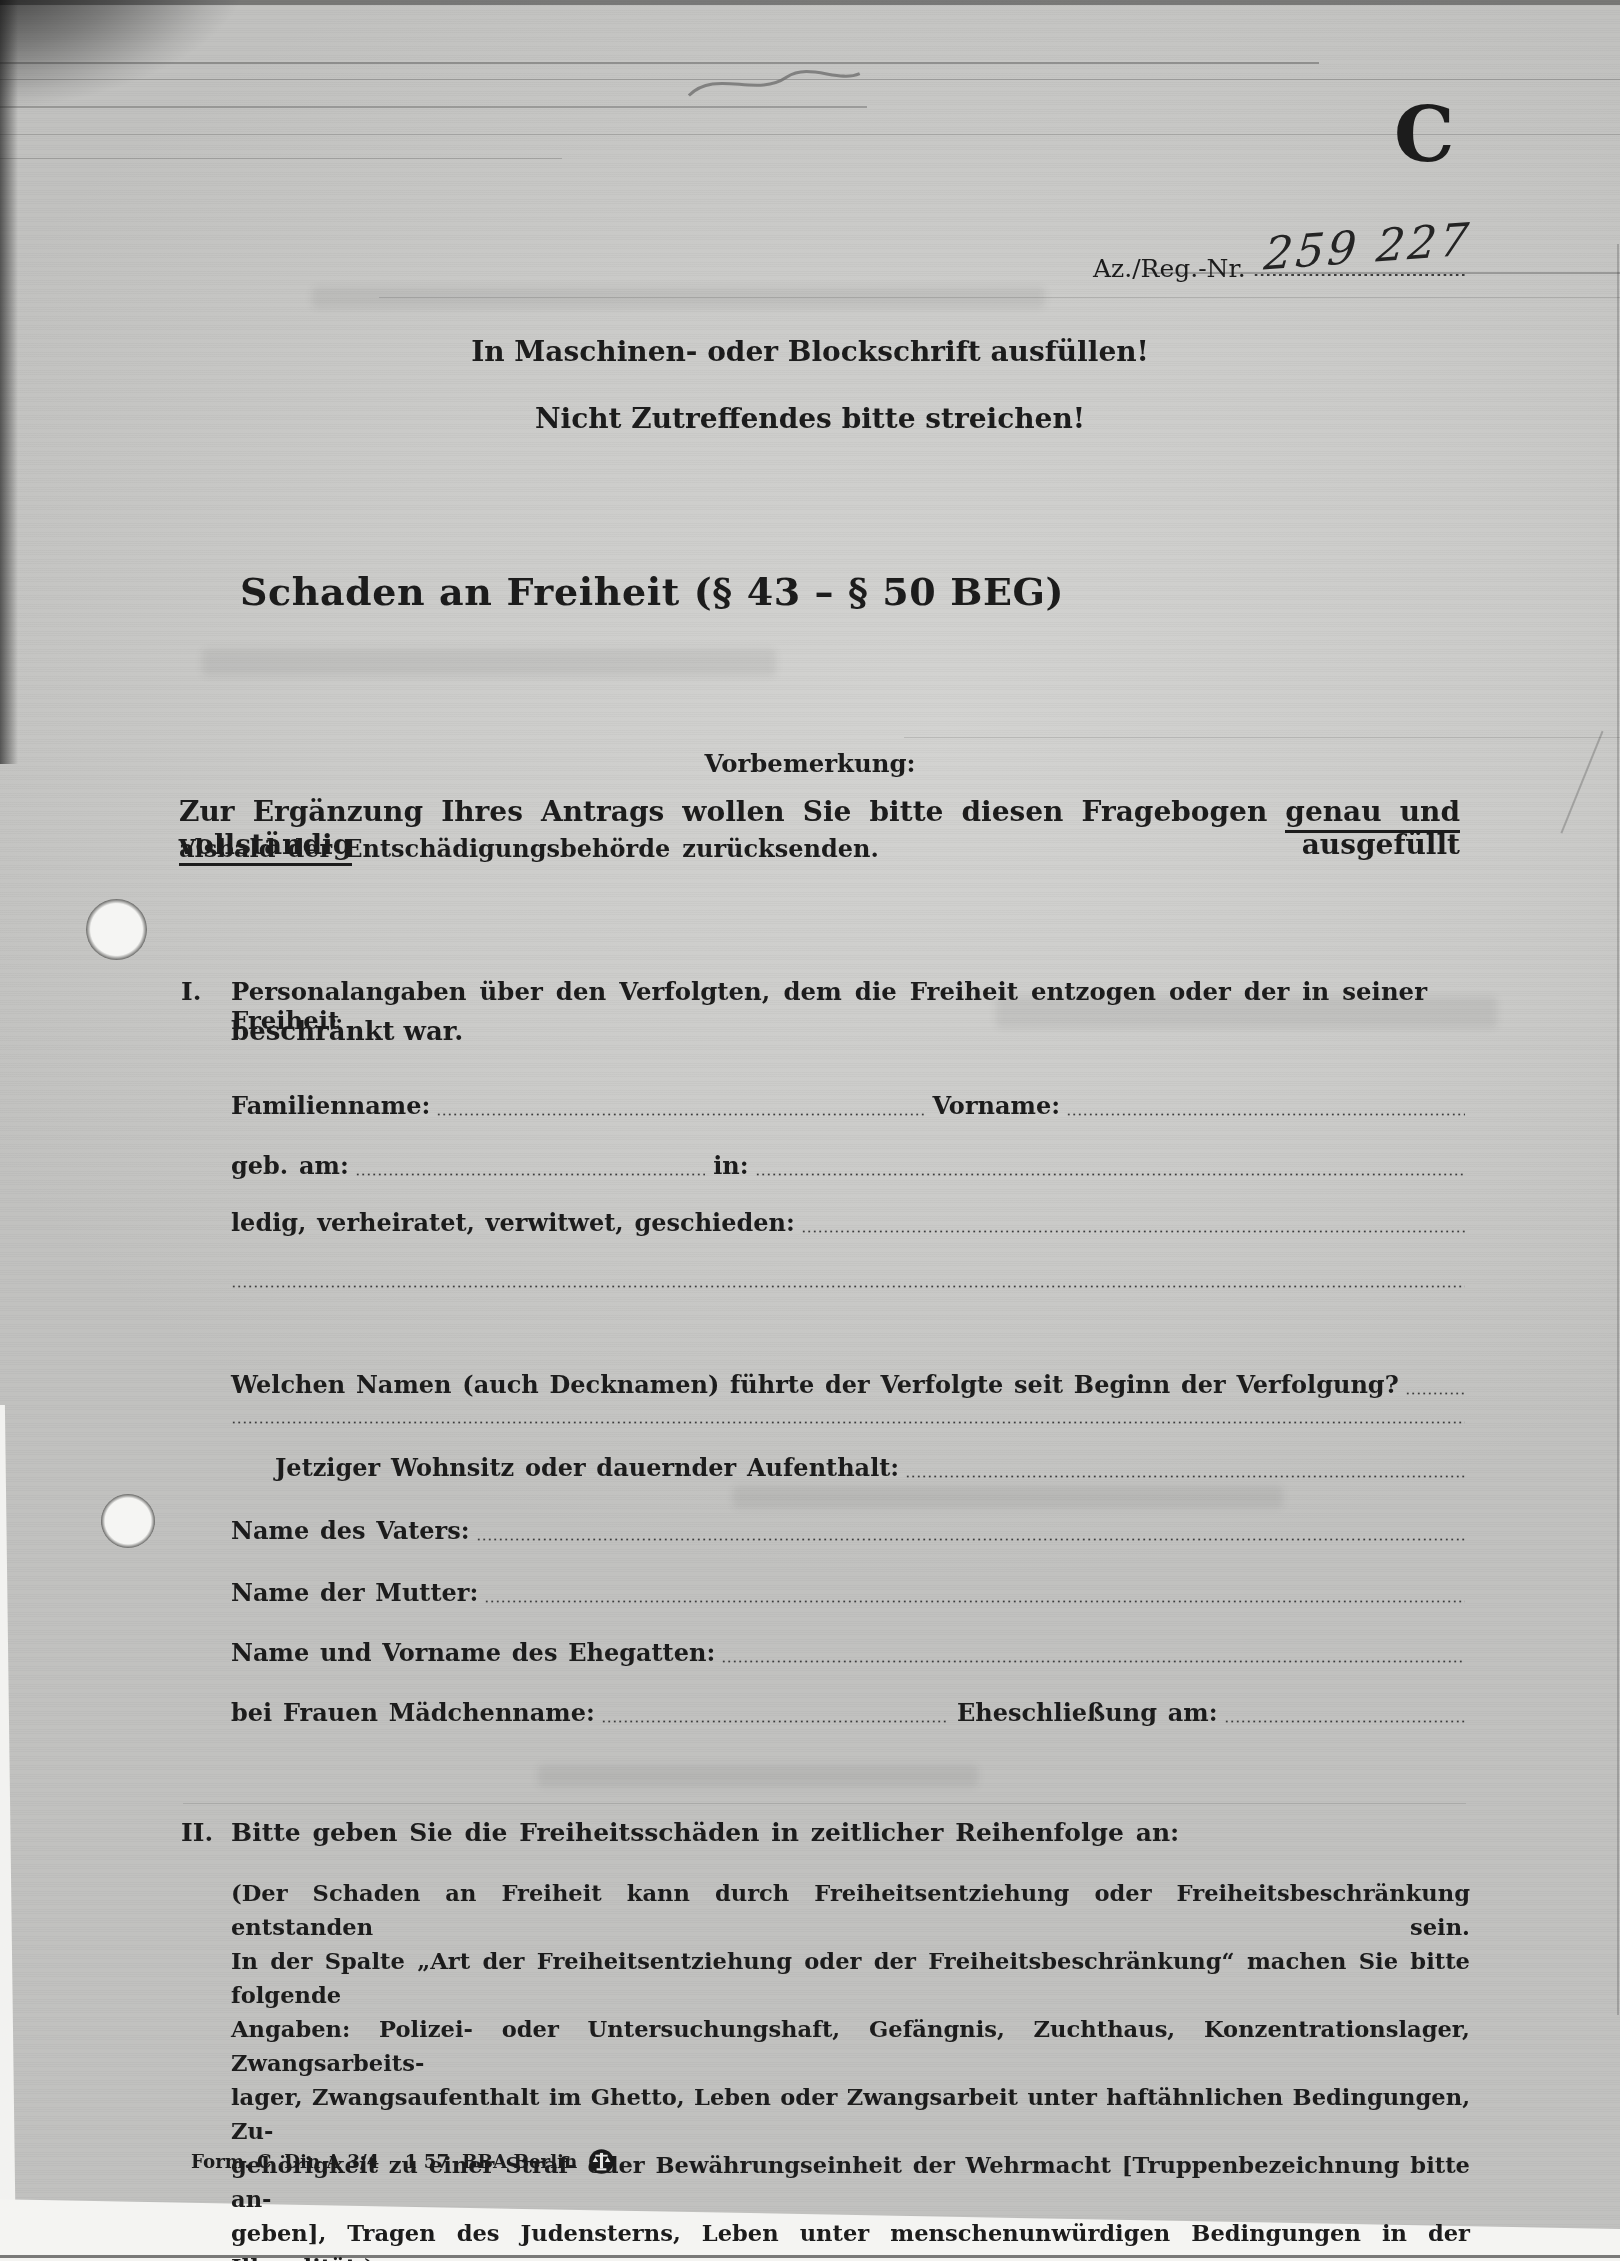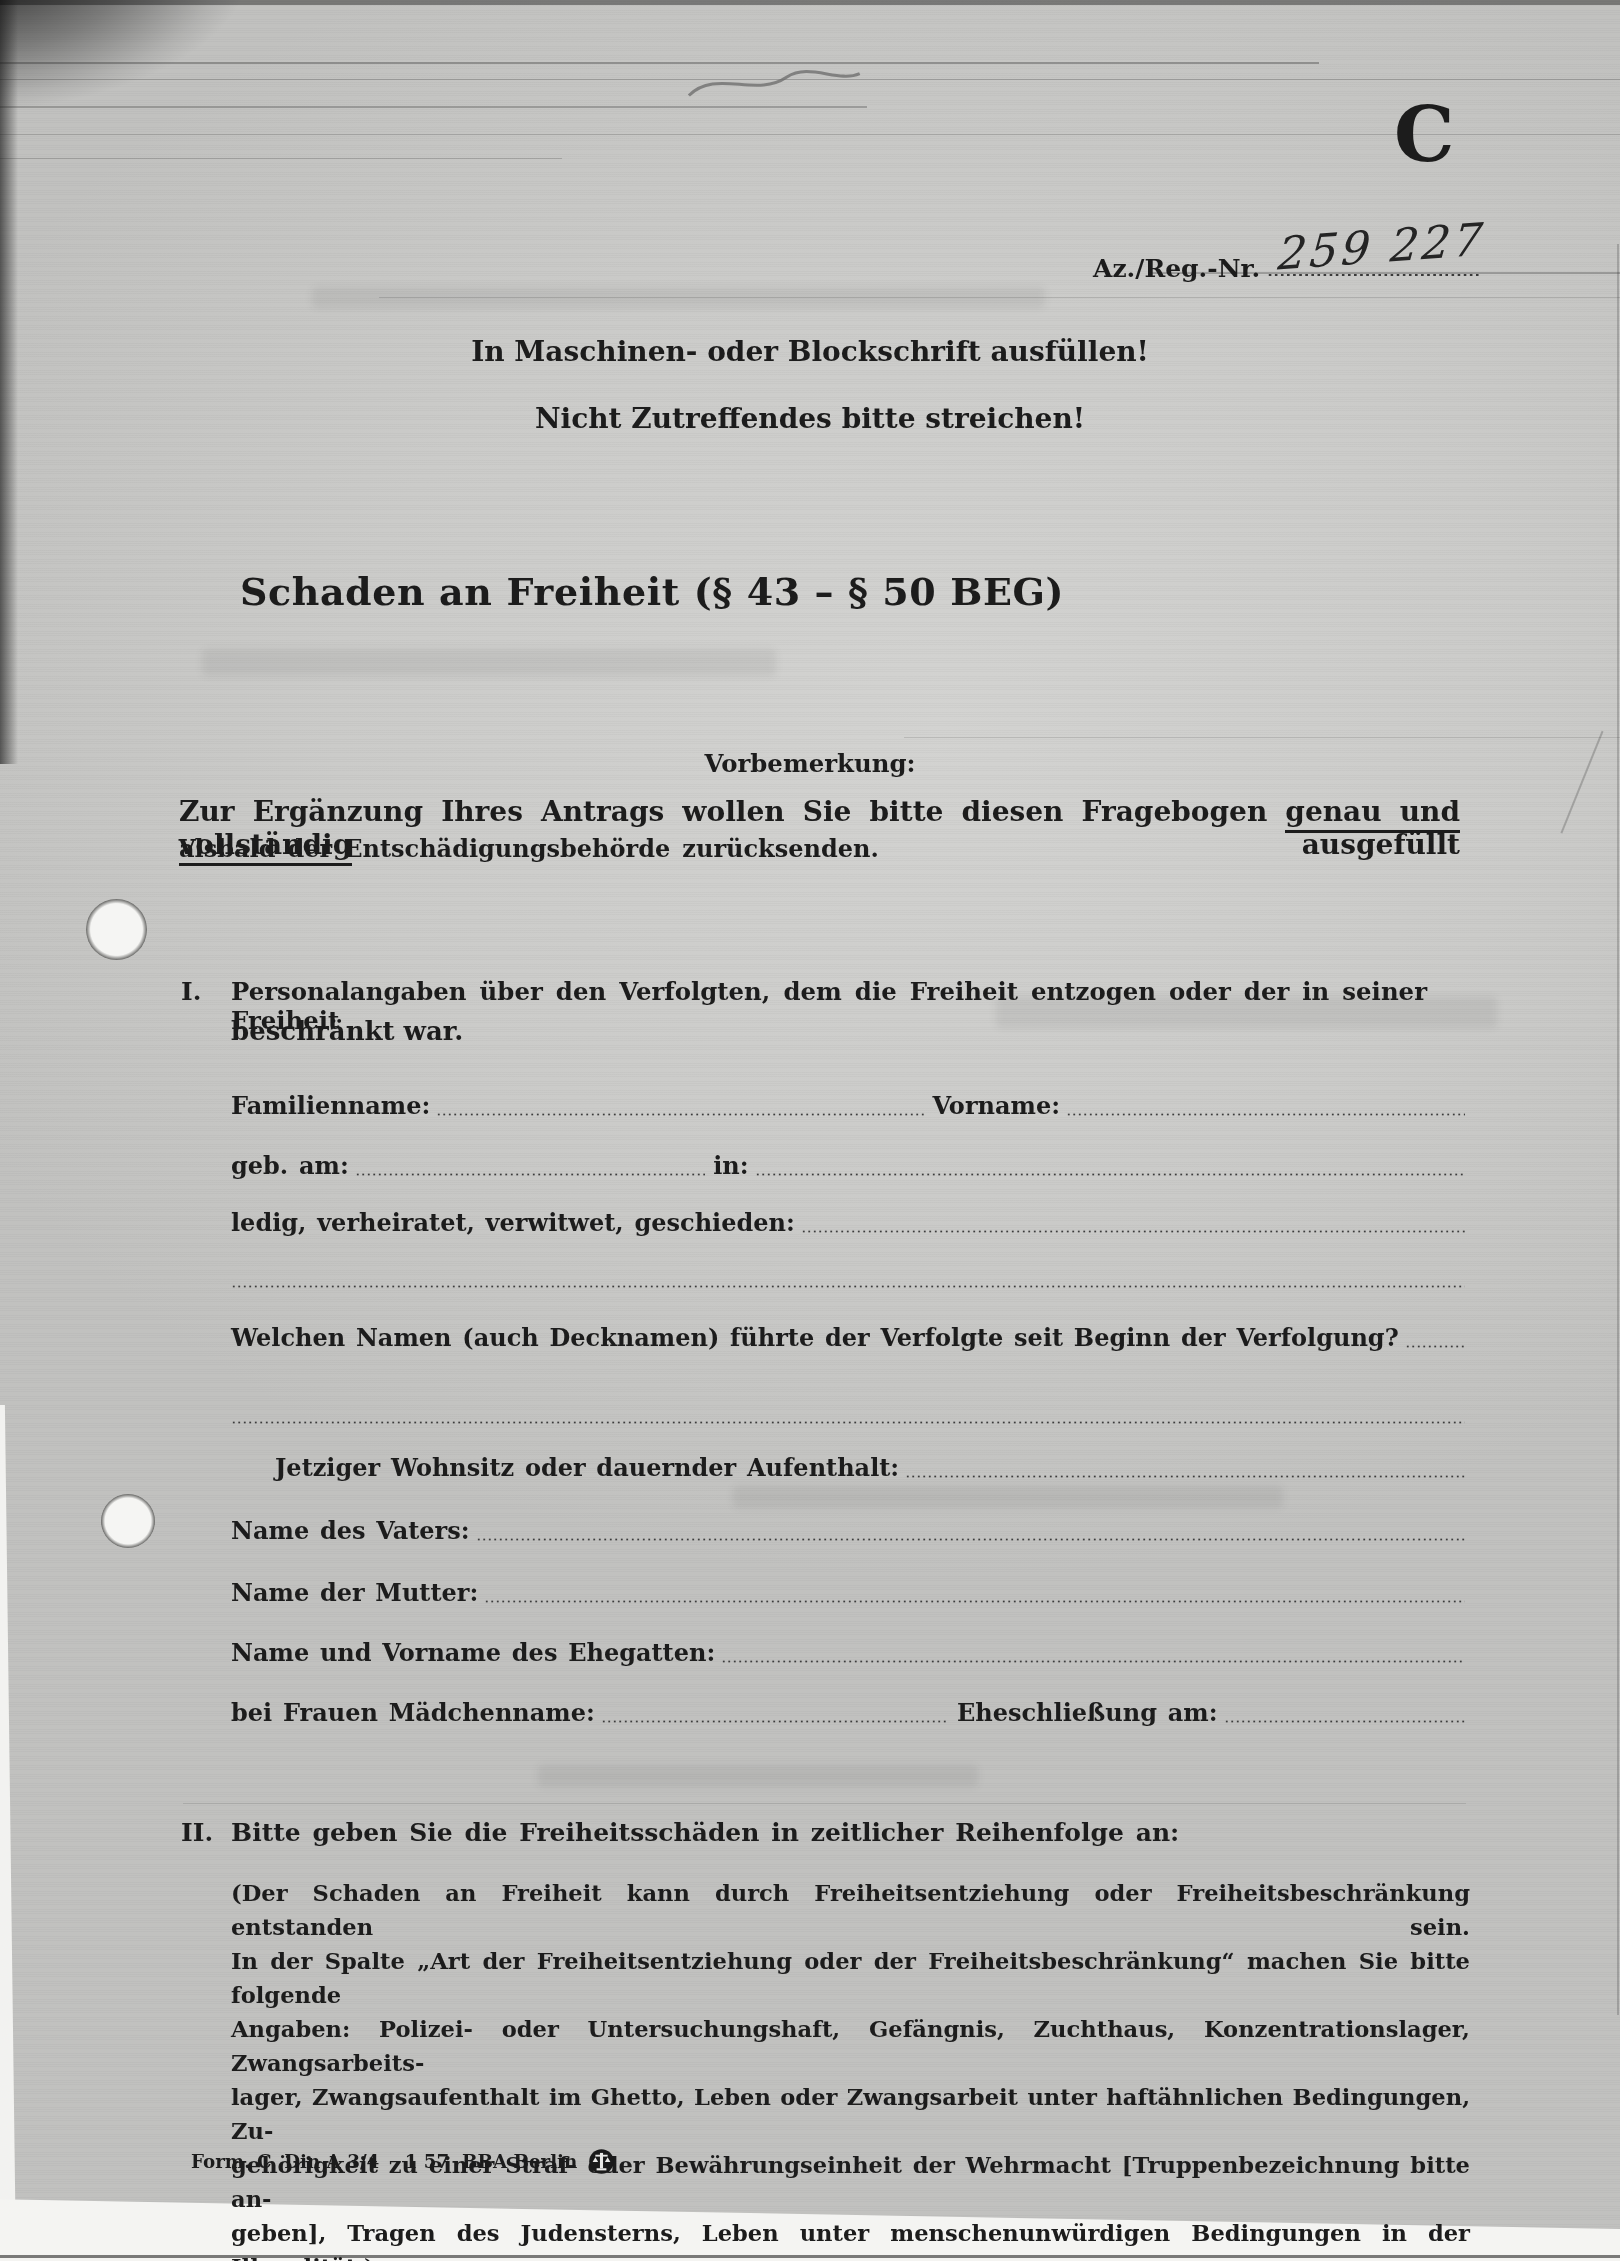--- a/index.html
+++ b/index.html
@@ -45,21 +45,21 @@
   .g5{left:538px;top:1765px;width:440px;height:22px;}
   .pen-diagonal{position:absolute;left:1581px;top:727px;width:1.8px;height:110px;background:rgba(70,70,70,.3);transform:rotate(22deg);}
   .squiggle{position:absolute;left:684px;top:60px;}
   .hole{position:absolute;border-radius:50%;
     background:radial-gradient(circle at 50% 50%, #f5f5f3 0 60%, rgba(85,85,83,.75) 70%, rgba(120,120,118,.3) 80%, rgba(0,0,0,0) 88%);}
   .hole1{left:86px;top:899px;width:61px;height:61px;}
   .hole2{left:101px;top:1494px;width:54px;height:54px;}
   
   .corner-letter{position:absolute;left:1394px;top:97px;font-size:76px;font-weight:bold;line-height:1;}
   .reg-row{position:absolute;left:1093px;top:249px;white-space:nowrap;}
-  .reg-label{font-size:25px;font-weight:bold;}
+  .reg-label{font-size:25px;font-weight:normal;}
   .reg-line{display:inline-block;position:relative;width:213px;height:28px;vertical-align:baseline;margin-left:7.3px;
     background:radial-gradient(circle, #3a3a3a 1px, rgba(0,0,0,0) 1.2px);background-size:6.1px 3.7px;background-repeat:repeat-x;background-position:0 bottom;}
   .reg-value{position:absolute;left:11px;top:-29px;font-size:45px;font-style:italic;letter-spacing:3.1px;color:#242424;
     transform:rotate(-4deg) skewX(-9deg);white-space:nowrap;}
   .instr{position:absolute;left:0;width:1620px;text-align:center;font-weight:bold;font-size:28px;}
   .instr1{top:335px;}
   .instr2{top:402px;}
   .title{position:absolute;left:0;top:569px;width:1304px;text-align:center;font-weight:bold;font-size:38px;margin:0;letter-spacing:0.6px;}
   .vorb-heading{position:absolute;left:0;top:749px;width:1620px;text-align:center;font-weight:bold;font-size:24.4px;}
   .vorb-line1{position:absolute;left:179px;top:795px;width:1281px;font-weight:bold;font-size:28px;word-spacing:3.7px;
@@ -69,21 +69,21 @@
   .sec-num{position:absolute;left:181px;width:49px;font-weight:bold;font-size:25px;}
   .sec1-num{top:977px;}
   .sec1-head1{position:absolute;left:231px;top:977px;width:1196px;font-weight:bold;font-size:24.4px;word-spacing:3.1px;
     text-align:justify;text-align-last:justify;}
   .sec1-head2{position:absolute;left:231px;top:1016px;font-weight:bold;font-size:26px;}
   .field-row{position:absolute;left:231px;right:155px;display:flex;align-items:flex-end;height:33px;word-spacing:2.4px;}
   .field-row .lbl{font-weight:bold;font-size:24px;white-space:nowrap;padding-right:6.1px;line-height:1.1;}
   .field-row .lbl-b{margin-left:8.6px;}
   .dots{flex:1 1 0;height:28px;margin-bottom:3.1px;
     background:radial-gradient(circle, #3c3c3c 1px, rgba(0,0,0,0) 1.2px);background-size:5.5px 3.1px;background-repeat:repeat-x;background-position:0 bottom;}
-  .r0{top:1086px;}.r1{top:1146px;}.r2{top:1203px;}.r3{top:1258px;}.r4{top:1318px;}
+  .r0{top:1086px;}.r1{top:1146px;}.r2{top:1203px;}.r3{top:1258px;}.r4{top:1365px;}
   .r5{top:1394px;}.r6{top:1448px;margin-left:44px;}.r7{top:1511px;}.r8{top:1573px;}.r9{top:1633px;}.r10{top:1693px;}
   .r0 .fill-a{flex-grow:5.5;}.r0 .fill-b{flex-grow:4.5;}
   .r1 .fill-a{flex-grow:3.3;}.r1 .fill-b{flex-grow:6.7;}
   .r10 .fill-a{flex-grow:5.9;}.r10 .fill-b{flex-grow:4.1;}
   .sec2-num{top:1818px;}
   .sec2-head{position:absolute;left:231px;top:1818px;font-weight:bold;font-size:25px;word-spacing:3.1px;}
   .note{position:absolute;left:231px;top:1876px;width:1239px;font-weight:bold;font-size:22.6px;line-height:34px;
     white-space:pre-line;text-align:justify;text-align-last:justify;word-spacing:1.2px;}
   .footer{position:absolute;left:191px;top:2148px;font-weight:bold;font-size:18.3px;display:flex;align-items:center;gap:11px;}
   .footer .imprint{white-space:pre;}

